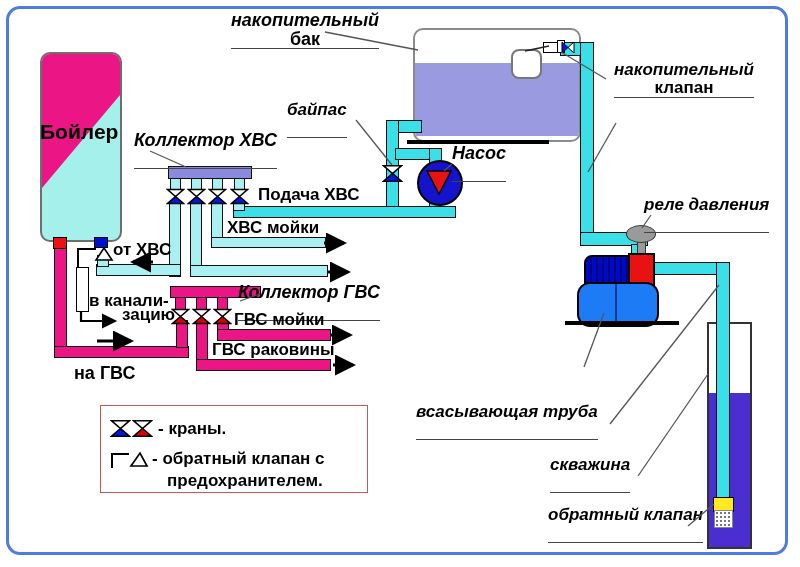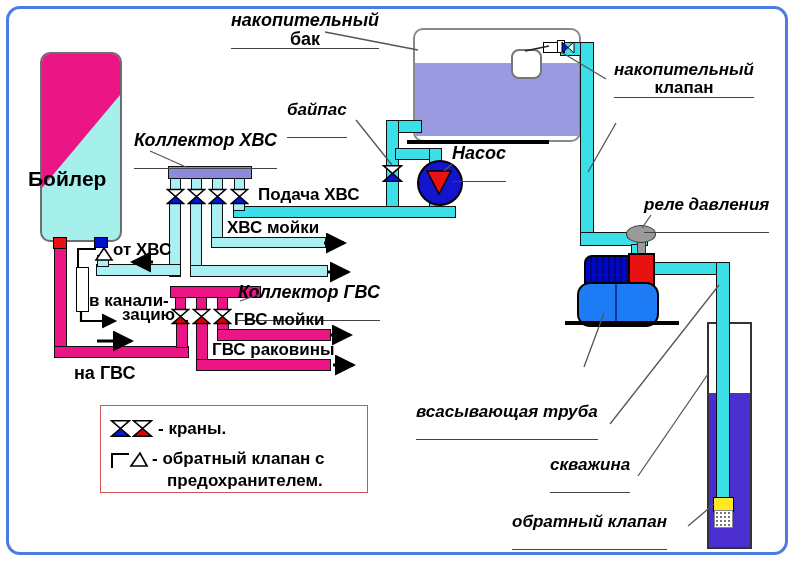--- a/index.html
+++ b/index.html
@@ -96,21 +96,21 @@
   <div class="pipe p" style="left:196px;top:359px;width:135px;height:12px;"></div>
   <div class="pipe p" style="left:217px;top:322px;width:12px;height:18px;"></div>
   <div class="pipe p" style="left:217px;top:329px;width:114px;height:12px;"></div>
 
   <div class="bar" style="left:168px;top:166px;width:84px;height:13px;background:var(--periwinkle);"></div>
   <div class="bar" style="left:170px;top:286px;width:91px;height:12px;background:var(--pink);"></div>
 
   <div class="boiler">
     <div class="boiler-pink"></div>
   </div>
-  <div class="lbl s21" style="left:28px;top:121px;width:78px;text-align:center;margin-top:47px;"><span>Бойлер</span></div>
+  <div class="lbl s21" style="left:40px;top:121px;width:78px;text-align:center;"><span>Бойлер</span></div>
   <div class="dev" style="left:53px;top:237px;width:14px;height:12px;background:var(--device_red);border:1px solid #000;"></div>
   <div class="dev" style="left:94px;top:237px;width:14px;height:11px;background:#0011cc;border:1px solid #000;"></div>
 
   <svg class="valve" style="left:94px;top:246px;" width="20" height="16" viewBox="0 0 20 16">
       <path d="M2,14 L18,14 L10,2 Z" fill="#fff" stroke="#000" stroke-width="1.6"></path>
     </svg>
   <div class="blkline" style="left:77px;top:248px;width:19px;height:2px;"></div>
   <div class="blkline" style="left:77px;top:248px;width:2px;height:20px;"></div>
   <div class="drain"></div>
 
@@ -212,21 +212,21 @@
   <div class="lbl s18" style="left:212px;top:341px;"><span>ГВС раковины</span></div>
   <div class="lbl s19" style="left:74px;top:364px;"><span>на ГВС</span></div>
   <div class="lbl s19" style="left:452px;top:144px;"><span class="ul">Насос</span></div>
   <div class="lbl s18 ctr" style="left:604px;top:61px;width:160px;">
     <span class="ul">накопительный</span><br>
     <span>клапан</span>
   </div>
   <div class="lbl s18" style="left:644px;top:196px;"><span class="ul">реле давления</span></div>
   <div class="lbl s18" style="left:416px;top:403px;"><span class="ul">всасывающая труба</span></div>
   <div class="lbl s18" style="left:550px;top:456px;"><span class="ul">скважина</span></div>
-  <div class="lbl s18" style="left:512px;top:506px;margin-top:7px;"><span class="ul">обратный клапан</span></div>
+  <div class="lbl s18" style="left:548px;top:506px;"><span class="ul">обратный клапан</span></div>
 
   <svg class="overlay" width="800" height="567" viewBox="0 0 800 567">
     <defs>
       <marker id="ah" markerWidth="8" markerHeight="8" refX="6" refY="3.5" orient="auto">
         <polygon points="0,0 7,3.5 0,7" fill="#000"></polygon>
       </marker>
     </defs>
     <g stroke="#555" stroke-width="1.3" fill="none">
       <line x1="325" y1="32" x2="418" y2="50"></line>
       <line x1="356" y1="120" x2="392" y2="165"></line>

